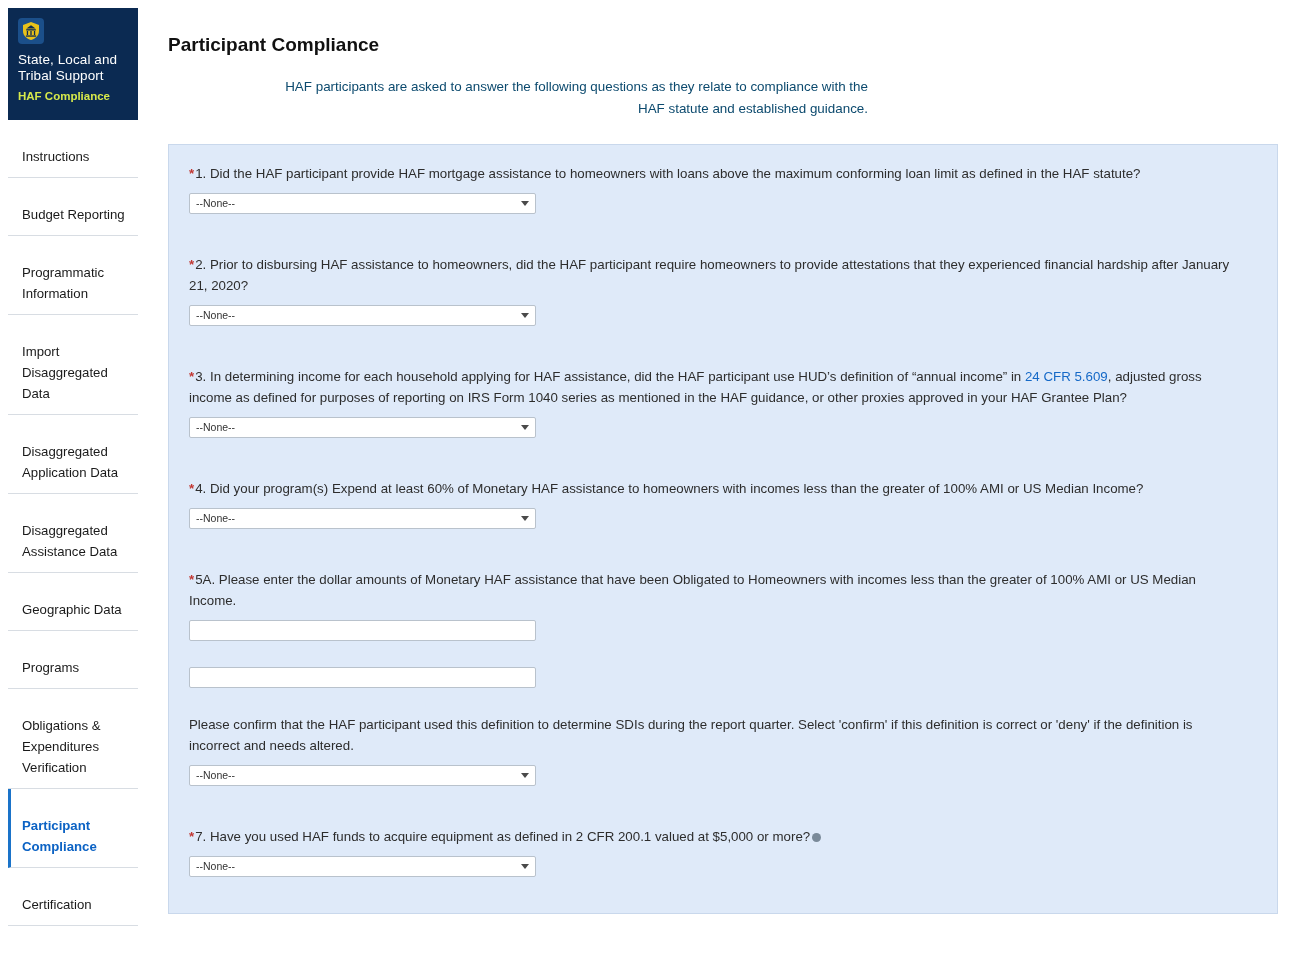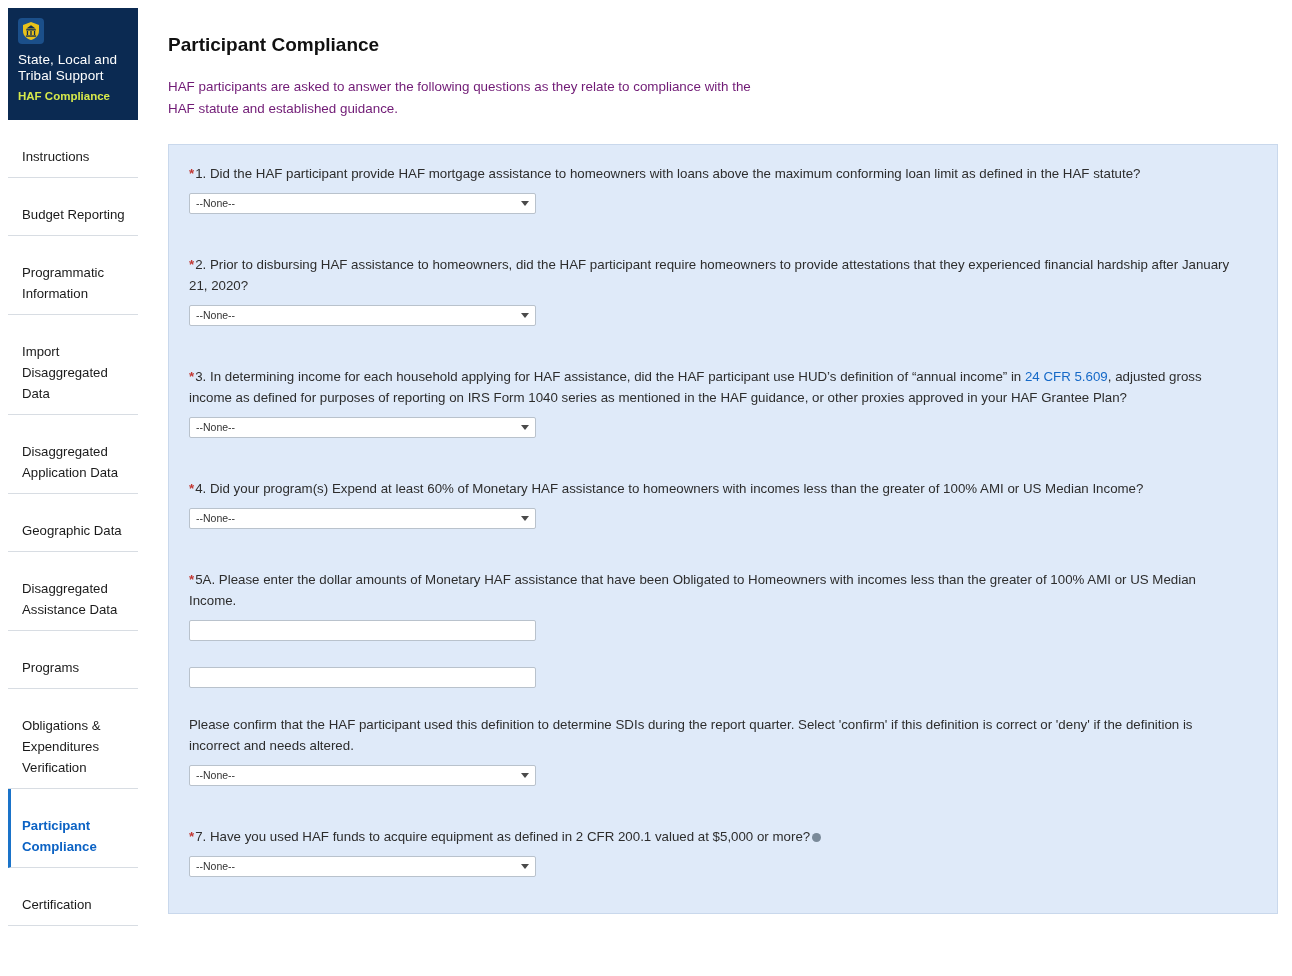--- a/index.html
+++ b/index.html
@@ -83,24 +83,25 @@
     padding-top: 34px;
   }
   .page-title {
     font-size: 19px;
     font-weight: bold;
     color: #111;
     margin: 0 0 20px 0;
   }
   .intro {
     font-size: 13.4px;
-    color: #701a75;
+    color: #0c4a6e;
     line-height: 22px;
     margin-bottom: 24px;
     max-width: 700px;
+    text-align: right;
   }
 
   .qpanel {
     background: #dfeaf9;
     border: 1px solid #c9d8ec;
     width: 1110px;
     padding: 18px 36px 16px 20px;
   }
   .q {
     margin-bottom: 26px;
@@ -194,22 +195,22 @@
       </div>
       <div class="brand-title">State, Local and Tribal Support</div>
       <div class="brand-sub">HAF Compliance</div>
     </div>
     <div class="nav" id="nav">
         <div class="nav-item"><span>Instructions</span></div>
         <div class="nav-item"><span>Budget Reporting</span></div>
         <div class="nav-item"><span>Programmatic Information</span></div>
         <div class="nav-item"><span>Import Disaggregated Data</span></div>
         <div class="nav-item"><span>Disaggregated Application Data</span></div>
+        <div class="nav-item"><span>Disaggregated Assistance Data</span></div>
         <div class="nav-item"><span>Geographic Data</span></div>
-        <div class="nav-item"><span>Disaggregated Assistance Data</span></div>
         <div class="nav-item"><span>Programs</span></div>
         <div class="nav-item"><span>Obligations &amp; Expenditures Verification</span></div>
         <div class="nav-item active"><span>Participant Compliance</span></div>
         <div class="nav-item"><span>Certification</span></div>
       </div>
   </div>
 
   <div id="main">
     <h1 class="page-title">Participant Compliance</h1>
     <div class="intro">

